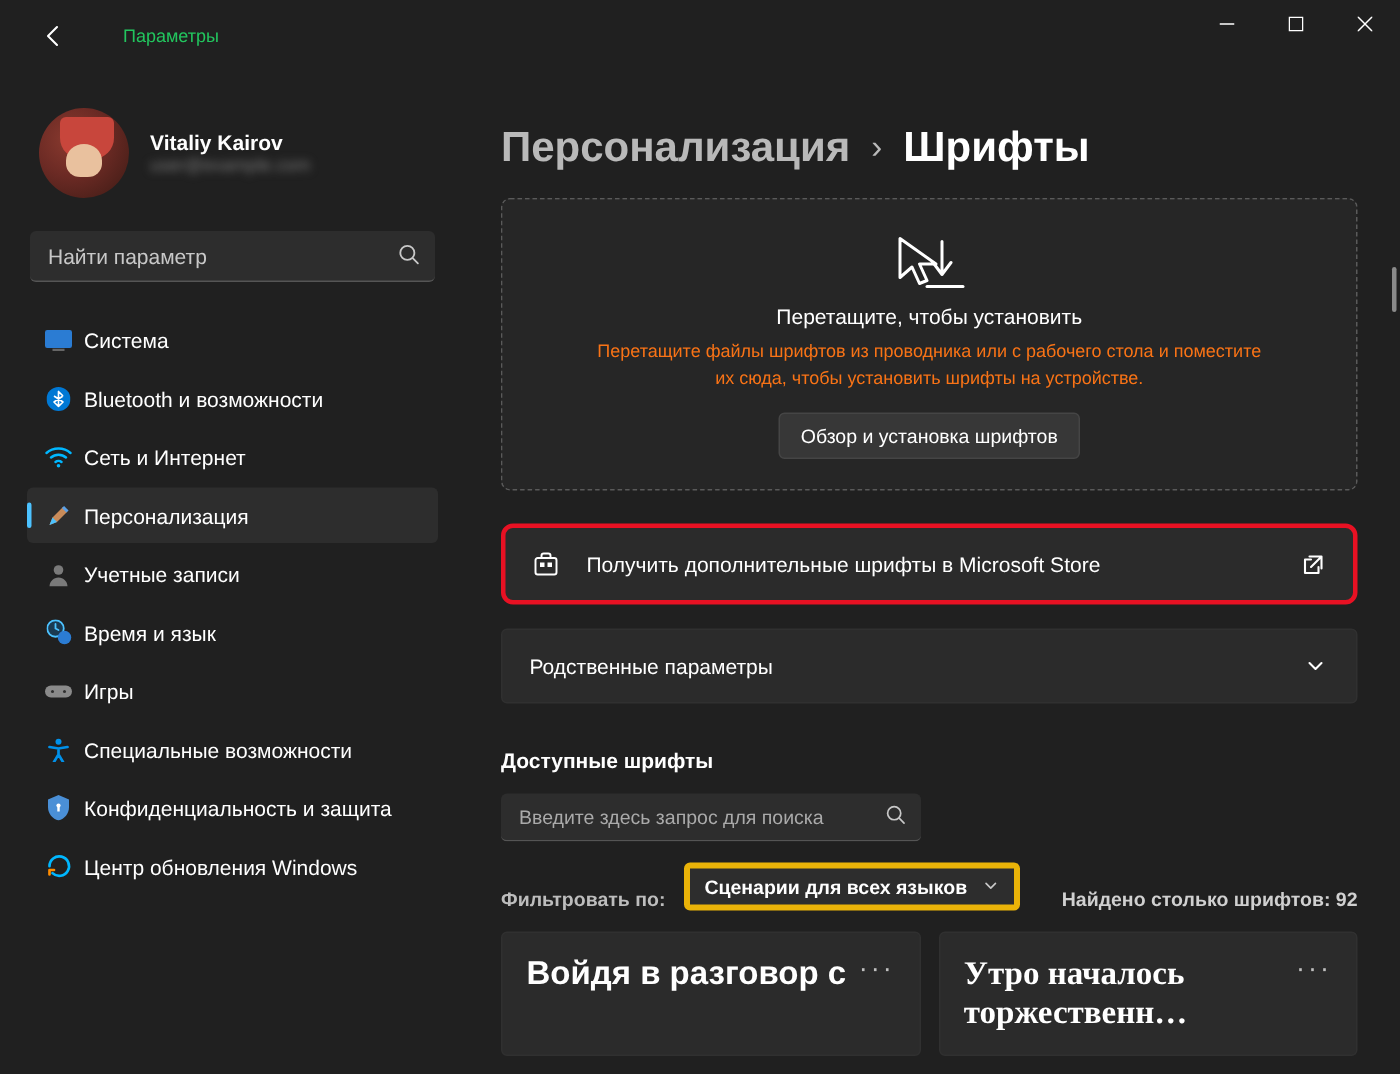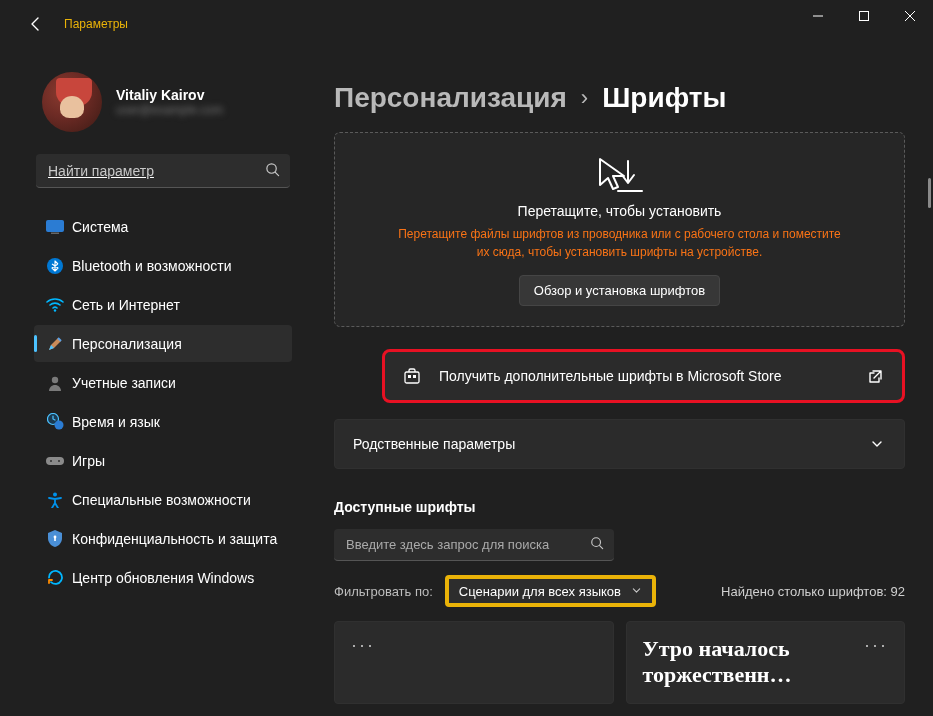--- a/index.html
+++ b/index.html
@@ -17,35 +17,35 @@
     display: flex;
     align-items: center;
     padding-left: 20px;
   }
   .back-btn {
     width: 32px; height: 32px;
     display: flex; align-items: center; justify-content: center;
     margin-right: 12px;
     color: #fff;
   }
-  .app-title { font-size: 12px; color: #eab308; }
+  .app-title { font-size: 12px; color: #22c55e; margin-left: 18px; }
   .win-controls {
     margin-left: auto;
     display: flex;
     height: 100%;
   }
   .win-btn {
     width: 46px; height: 32px;
     display: flex; align-items: center; justify-content: center;
     color: #fff;
   }
 
   
   .layout { display: flex; height: calc(716px - 48px); }
-  .sidebar { width: 310px; padding: 0 8px 0 24px; flex: none; }
+  .sidebar { width: 310px; padding: 0 8px 0 8px; flex: none; }
   .content { flex: 1; padding: 0 28px 0 24px; overflow: hidden; position: relative; }
 
   
   .user { display: flex; align-items: center; padding: 24px 10px 22px 18px; gap: 14px; }
   .avatar {
     width: 60px; height: 60px; border-radius: 50%;
     background: radial-gradient(circle at 35% 35%, #8a3a2f 0%, #6b2a24 45%, #3b1a14 100%);
     position: relative;
     overflow: hidden;
     flex: none;
@@ -71,21 +71,21 @@
     background: #2d2d2d;
     border: none;
     border-bottom: 1px solid #555;
     border-radius: 4px;
     height: 34px;
     display: flex; align-items: center;
     padding: 0 10px 0 12px;
   }
   .search input {
     flex: 1; background: transparent; border: 0; outline: 0;
-    color: #fff; font-size: 14px; text-decoration: underline;
+    color: #fff; font-size: 14px;
   }
   .search input::placeholder { color: #c8c8c8; }
   .search .icon { color: #c8c8c8; }
 
   
   .nav { padding: 10px 4px 0 4px; }
   .nav-item {
     display: flex; align-items: center;
     height: 37px;
     padding: 0 12px;
@@ -144,21 +144,20 @@
     border-radius: 4px;
     display: flex; align-items: center;
     padding: 15px 18px;
     margin-top: 16px;
     gap: 18px;
   }
   .card.highlight {
     border: 3px solid #e81123;
     border-radius: 8px;
     margin-top: 22px;
-    margin-left: 48px;
   }
   .card-icon { width:18px; height:18px; flex:none; color:#fff; display:flex; align-items:center; justify-content:center;}
   .card-label { flex:1; font-size:14px; }
   .card-action { width:18px; height:18px; color:#fff; display:flex; align-items:center; justify-content:center;}
 
   .section-title {
     font-size: 14px; font-weight: 600;
     margin-top: 30px;
   }
 
@@ -170,21 +169,21 @@
   .font-search {
     background:#2d2d2d; border-bottom:1px solid #555; border-radius:4px;
     height:32px; width:280px; display:flex; align-items:center; padding:0 10px 0 12px;
   }
   .font-search input {
     flex:1; background:transparent; border:0; outline:0; color:#fff; font-size:13px;
   }
   .font-search input::placeholder { color:#aaa; }
 
   .filter-line {
-    display:flex; align-items:center; gap:12px; margin-top:14px;
+    display:flex; align-items:flex-end; gap:12px; margin-top:14px;font-weight:bold;
   }
   .filter-lbl { font-size:13px; color:#bdbdbd; }
   .filter-select {
     background:#2d2d2d; border:4px solid #eab308; border-radius:4px;
     height:32px; display:flex; align-items:center; padding:0 10px; gap:10px;
     font-size:13px;
   }
   .count { margin-left:auto; font-size:13px; color:#d0d0d0; }
 
   
@@ -424,20 +423,21 @@
           <svg width="11" height="11" viewBox="0 0 14 14">
               <path d="M3 5l4 4 4-4" stroke="#c8c8c8" stroke-width="1.4" fill="none" stroke-linecap="round" stroke-linejoin="round"></path>
             </svg>
         </span>
       </div>
       <span class="count">Найдено столько шрифтов: 92</span>
     </div>
 
     <div class="font-cards">
       <div class="font-card">
+        <div class="font-sample">Войдя в разговор с</div>
         <div class="more">···</div>
       </div>
       <div class="font-card">
         <div class="font-sample serif">Утро началось торжественн…</div>
         <div class="more">···</div>
       </div>
     </div>
 
     <div class="scrollbar">
       <div class="scroll-track">

